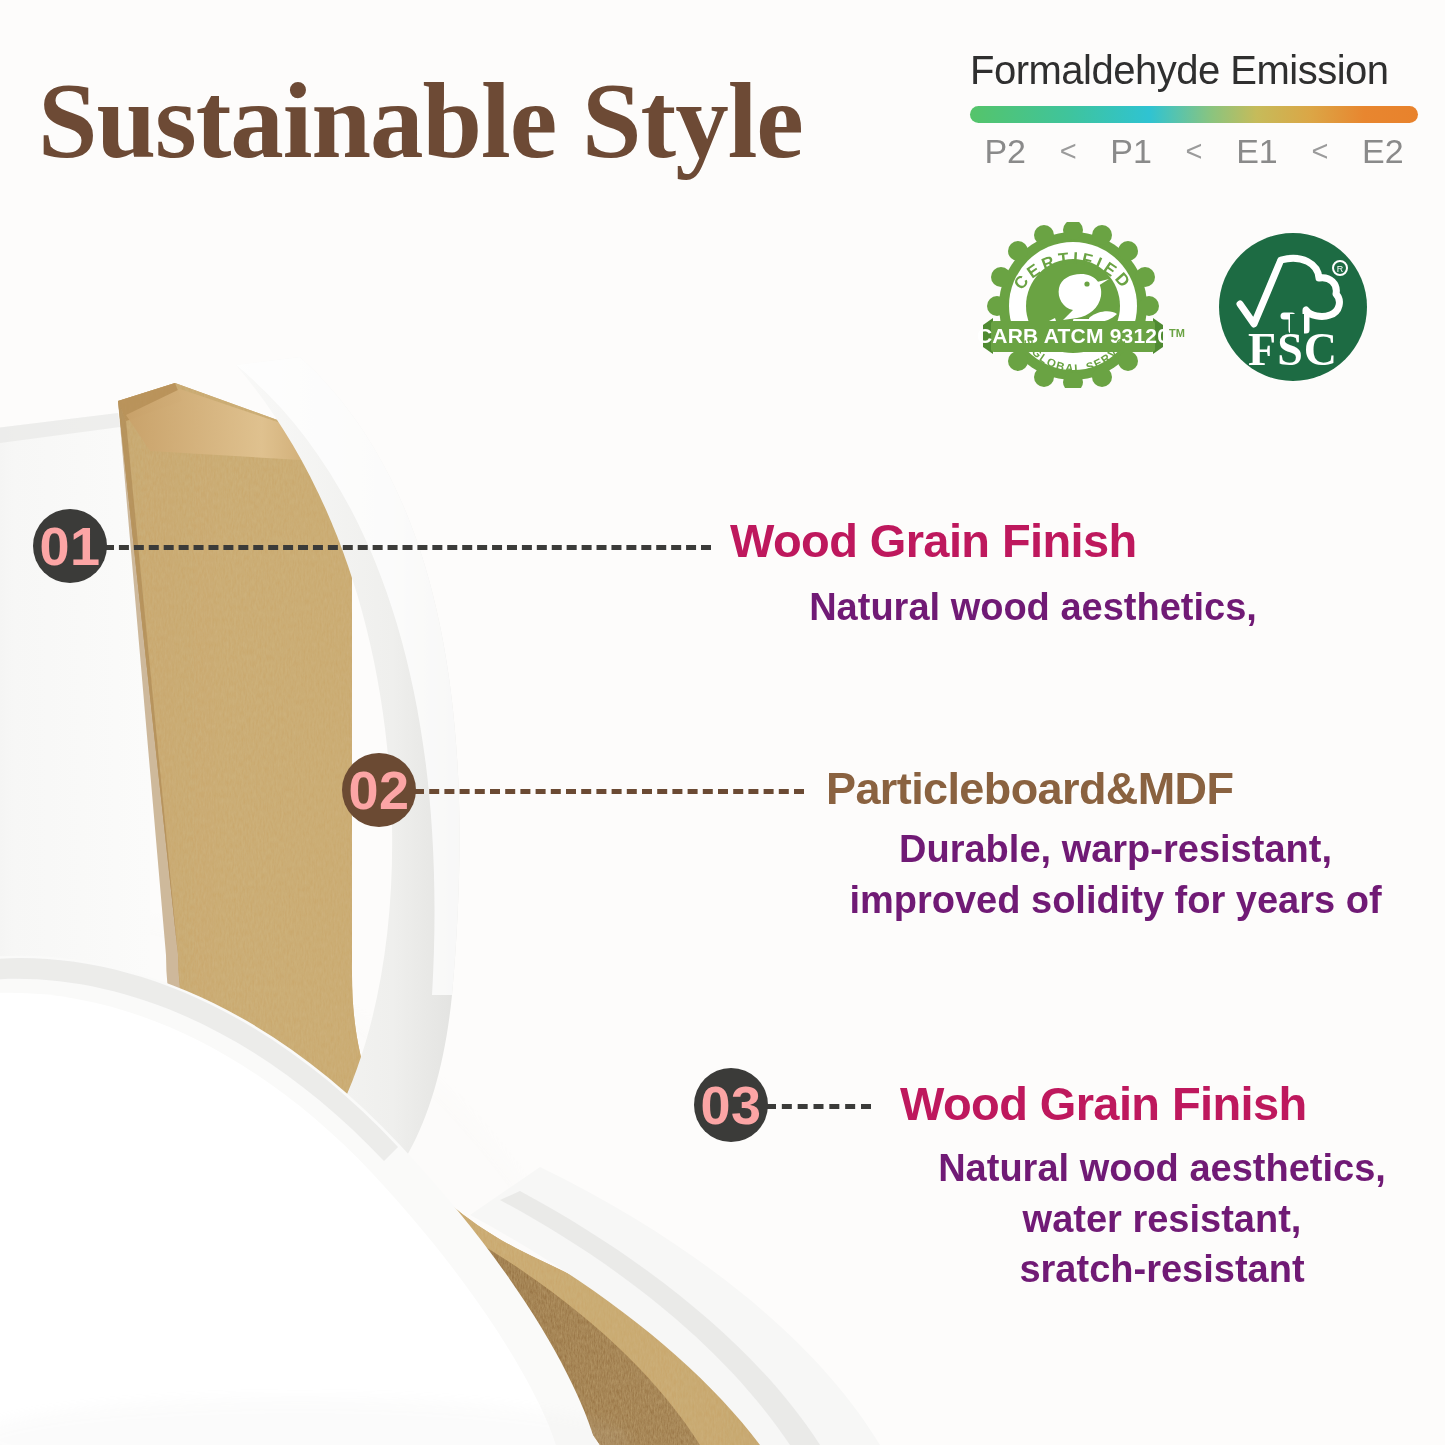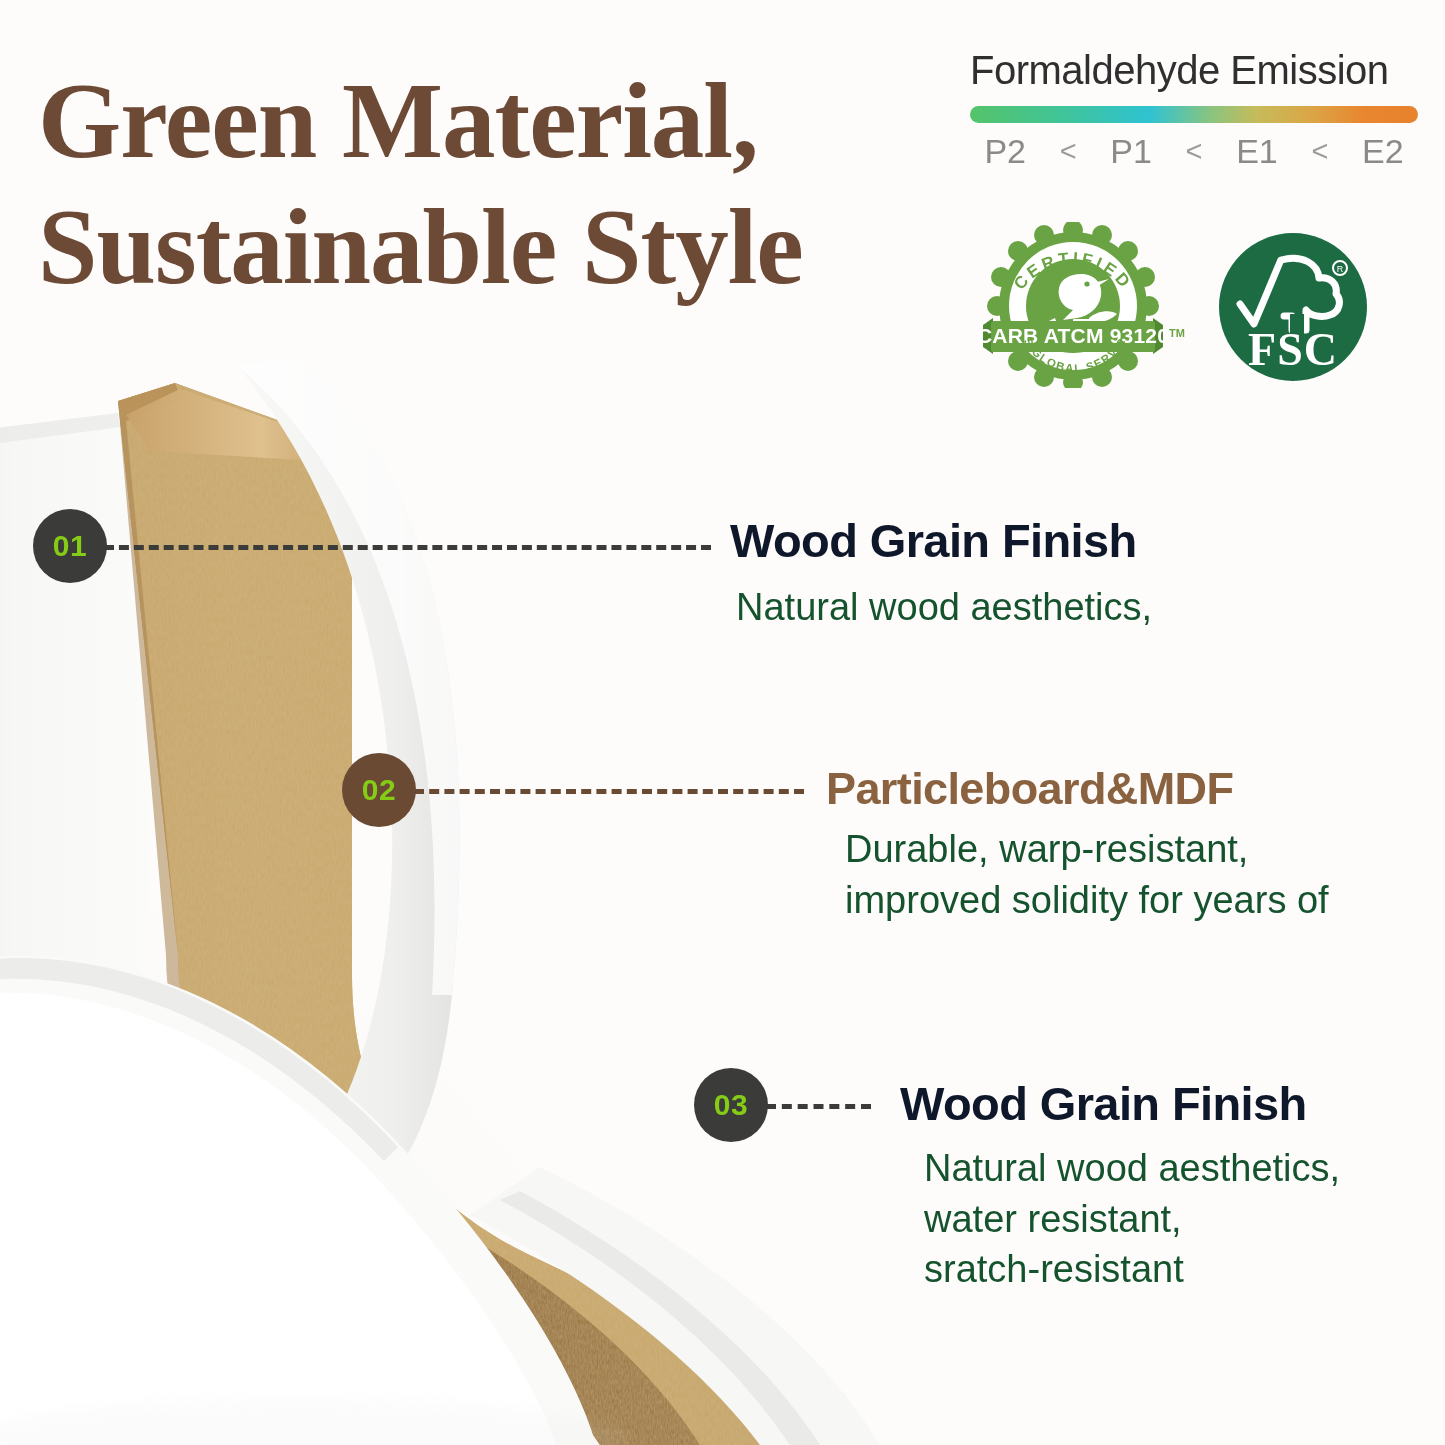--- a/index.html
+++ b/index.html
@@ -48,37 +48,37 @@
   .carb{position:absolute;left:977px;top:222px;width:218px;height:166px;}
   .fsc{position:absolute;left:1218px;top:232px;width:150px;height:150px;}
 
   
   #product{position:absolute;left:0;top:355px;width:880px;height:1090px;}
 
   
   .numbadge{
     position:absolute;border-radius:50%;
     display:flex;align-items:center;justify-content:center;
-    color:#84cc16;font-weight:700;font-size:30px;letter-spacing:0.5px;
+    color:#fca5a5;font-weight:700;font-size:54px;letter-spacing:0.5px;
   }
   #badge01{left:33px;top:509px;width:74px;height:74px;background:#3b3b39;}
   #badge02{left:342px;top:753px;width:74px;height:74px;background:#6b4a33;}
   #badge03{left:694px;top:1068px;width:74px;height:74px;background:#3b3b39;text-align:right;}
 
   
   .leader{position:absolute;height:0;border-top:5px dashed #3b3b39;}
   #lead01{left:104px;top:545px;width:607px;}
   #lead02{left:414px;top:789px;width:390px;border-top-color:#6b4a33;}
   #lead03{left:766px;top:1104px;width:105px;}
 
   
   .callout{position:absolute;}
-  .c-title{font-size:47px;font-weight:700;color:#0f172a;line-height:1.12;letter-spacing:-0.6px;}
+  .c-title{font-size:47px;font-weight:700;color:#be185d;line-height:1.12;letter-spacing:-0.6px;}
   .c-title.brown{color:#8a6240;font-size:45px;}
-  .c-body{font-size:38px;color:#14532d;line-height:1.34;font-weight:400;}
+  .c-body{font-size:38px;color:#701a75;line-height:1.34;font-weight:700;text-align:center;}
 
   #callout01{left:730px;top:515px;width:600px;}
   #callout01 .c-body{margin-top:14px;margin-left:6px;}
   #callout02{left:826px;top:764px;width:560px;}
   #callout02 .c-body{margin-top:10px;margin-left:19px;}
   #callout03{left:900px;top:1078px;width:500px;}
   #callout03 .c-body{margin-top:12px;margin-left:24px;}
 </style>
 </head>
 <body>
@@ -170,21 +170,20 @@
 
     <path d="M470 860 C 600 930 700 1010 760 1090 L 880 1090
              C 820 990 700 890 540 812 Z" fill="#f7f7f6"></path>
     <path d="M500 845 C 630 915 730 1000 790 1090 L 820 1090
              C 760 996 650 906 520 836 Z" fill="#e4e4e2" opacity="0.7"></path>
 
     <ellipse cx="300" cy="1085" rx="330" ry="42" fill="#dcdcda" opacity="0.35" filter="url(#softsh)"></ellipse>
   </svg>
 
   <div class="headline">
-    <span class="l1">Green Material,</span>
     <span class="l2">Sustainable Style</span>
   </div>
 
   <div class="emission">
     <div class="emission-title">Formaldehyde Emission</div>
     <div class="emission-bar"></div>
     <div class="emission-scale">
       <span class="lbl">P2</span>
       <span class="lt">&lt;</span>
       <span class="lbl">P1</span>

